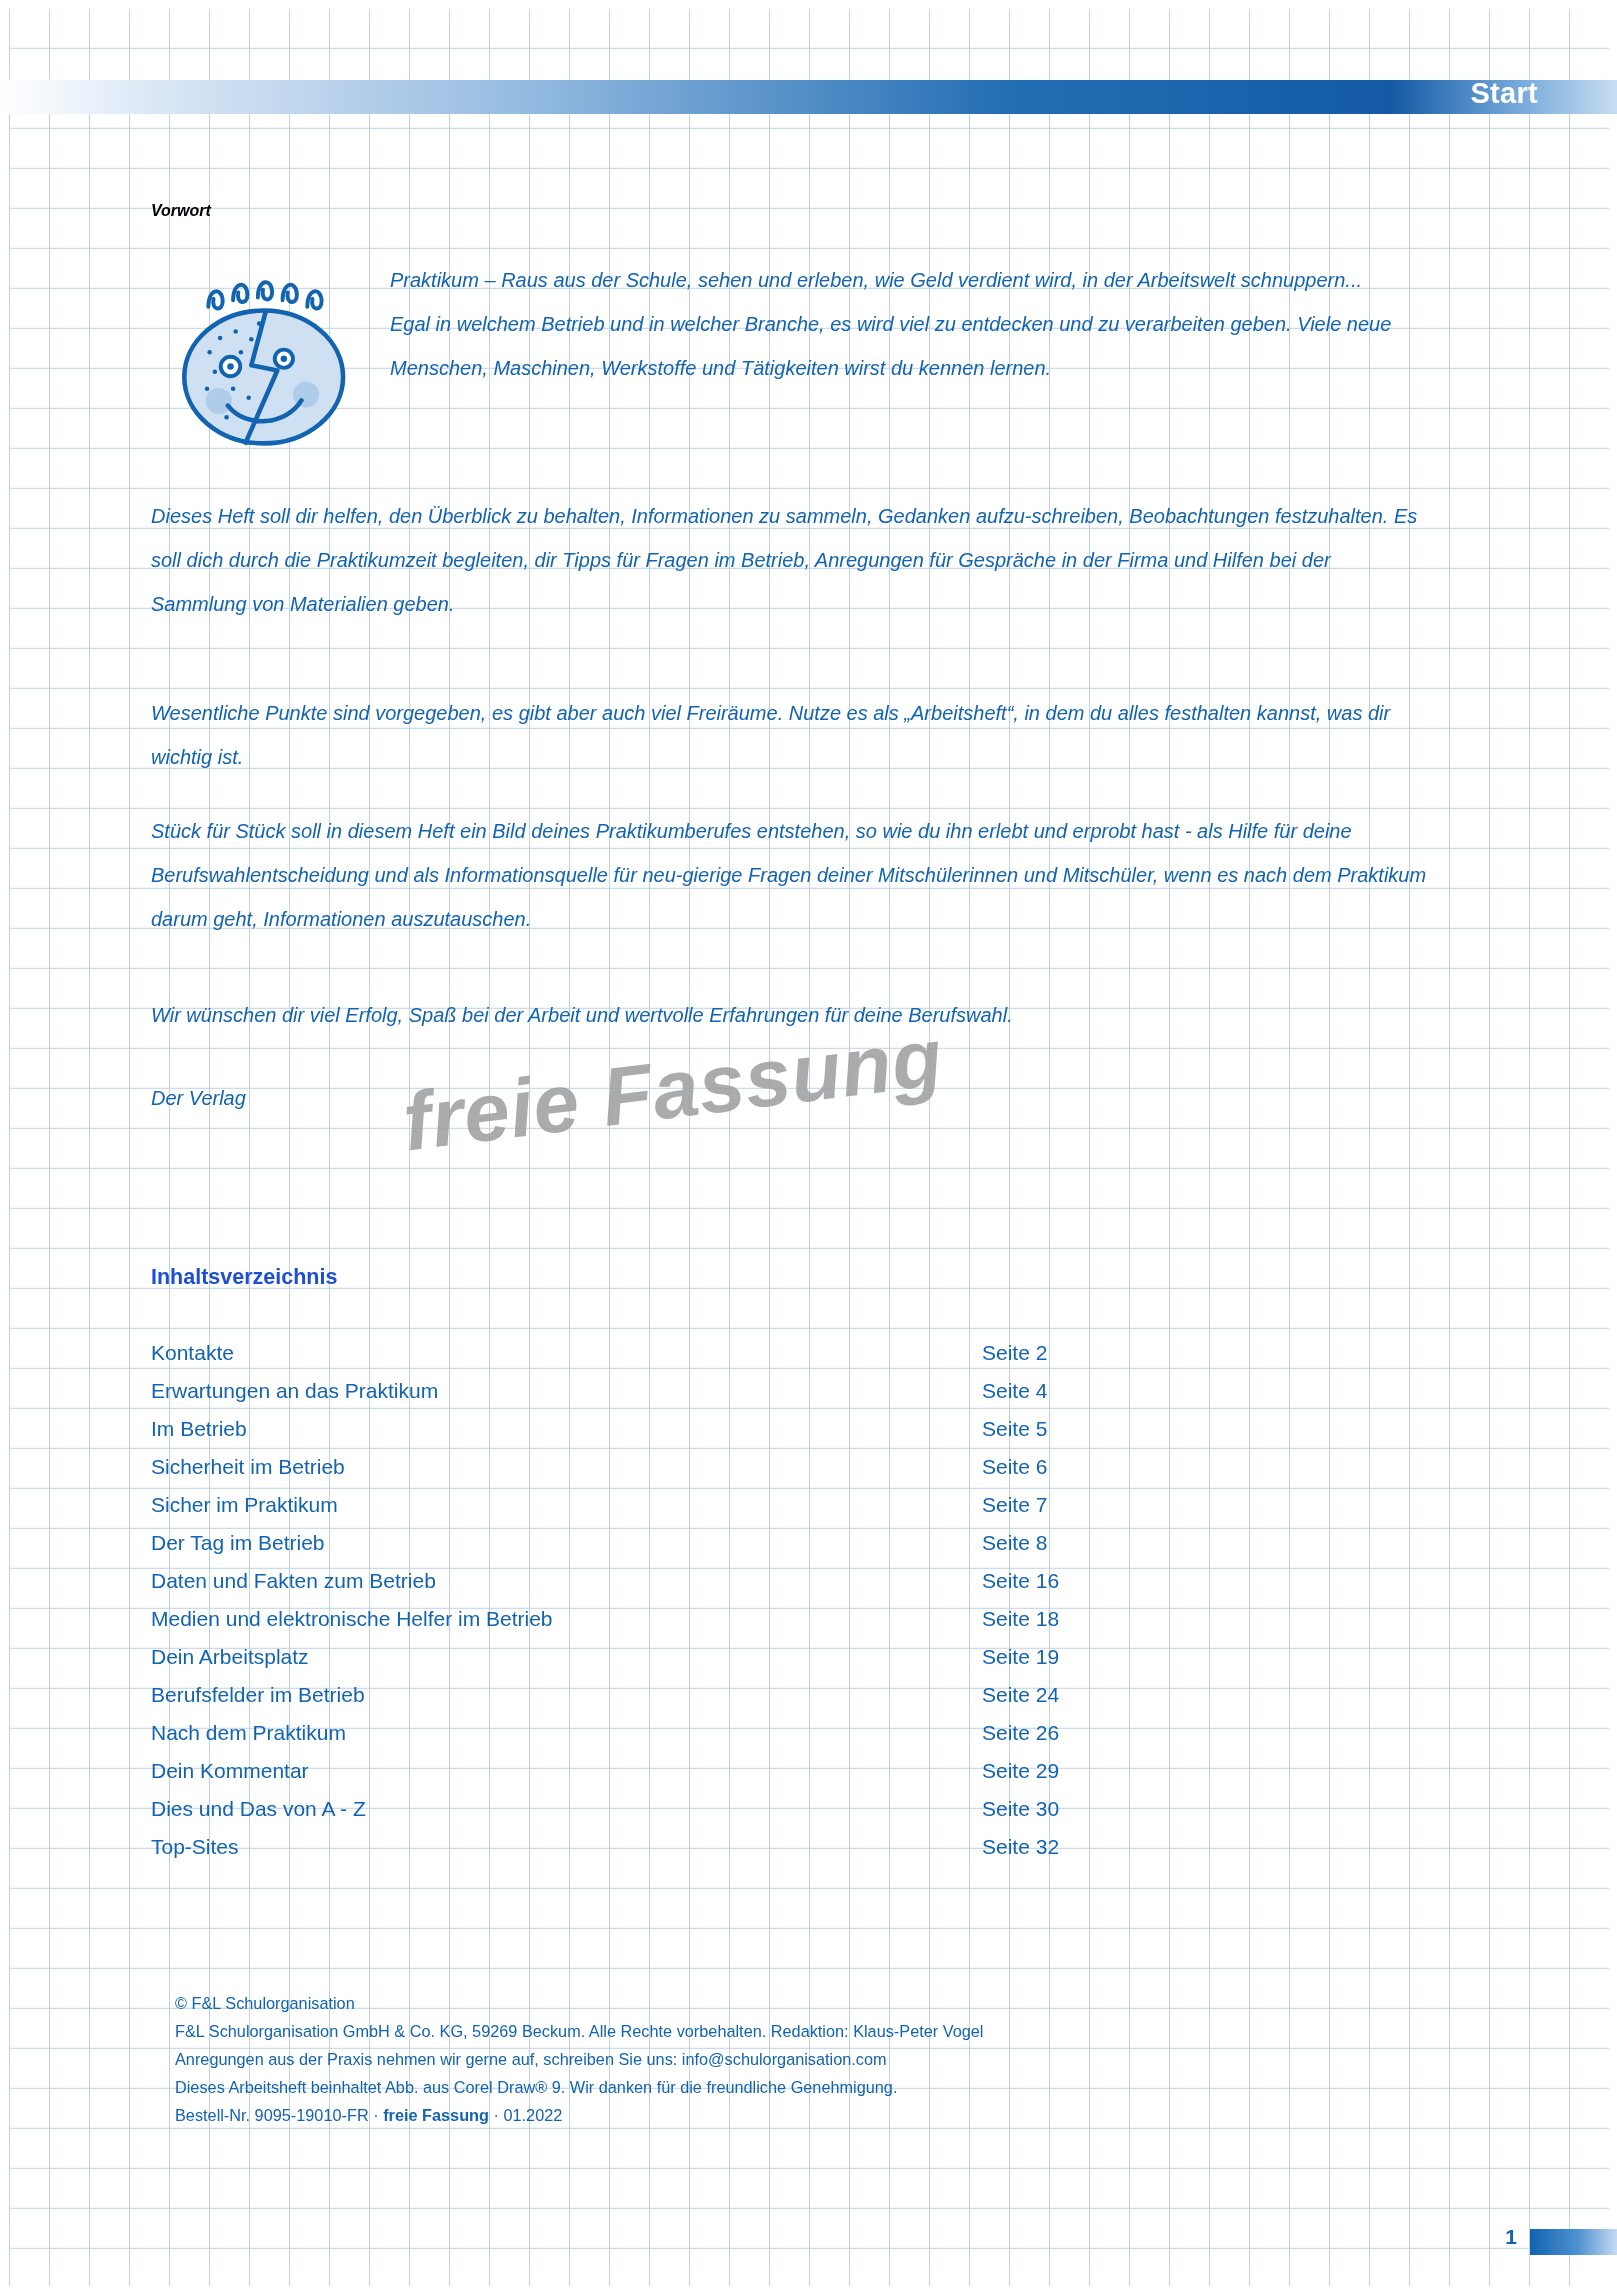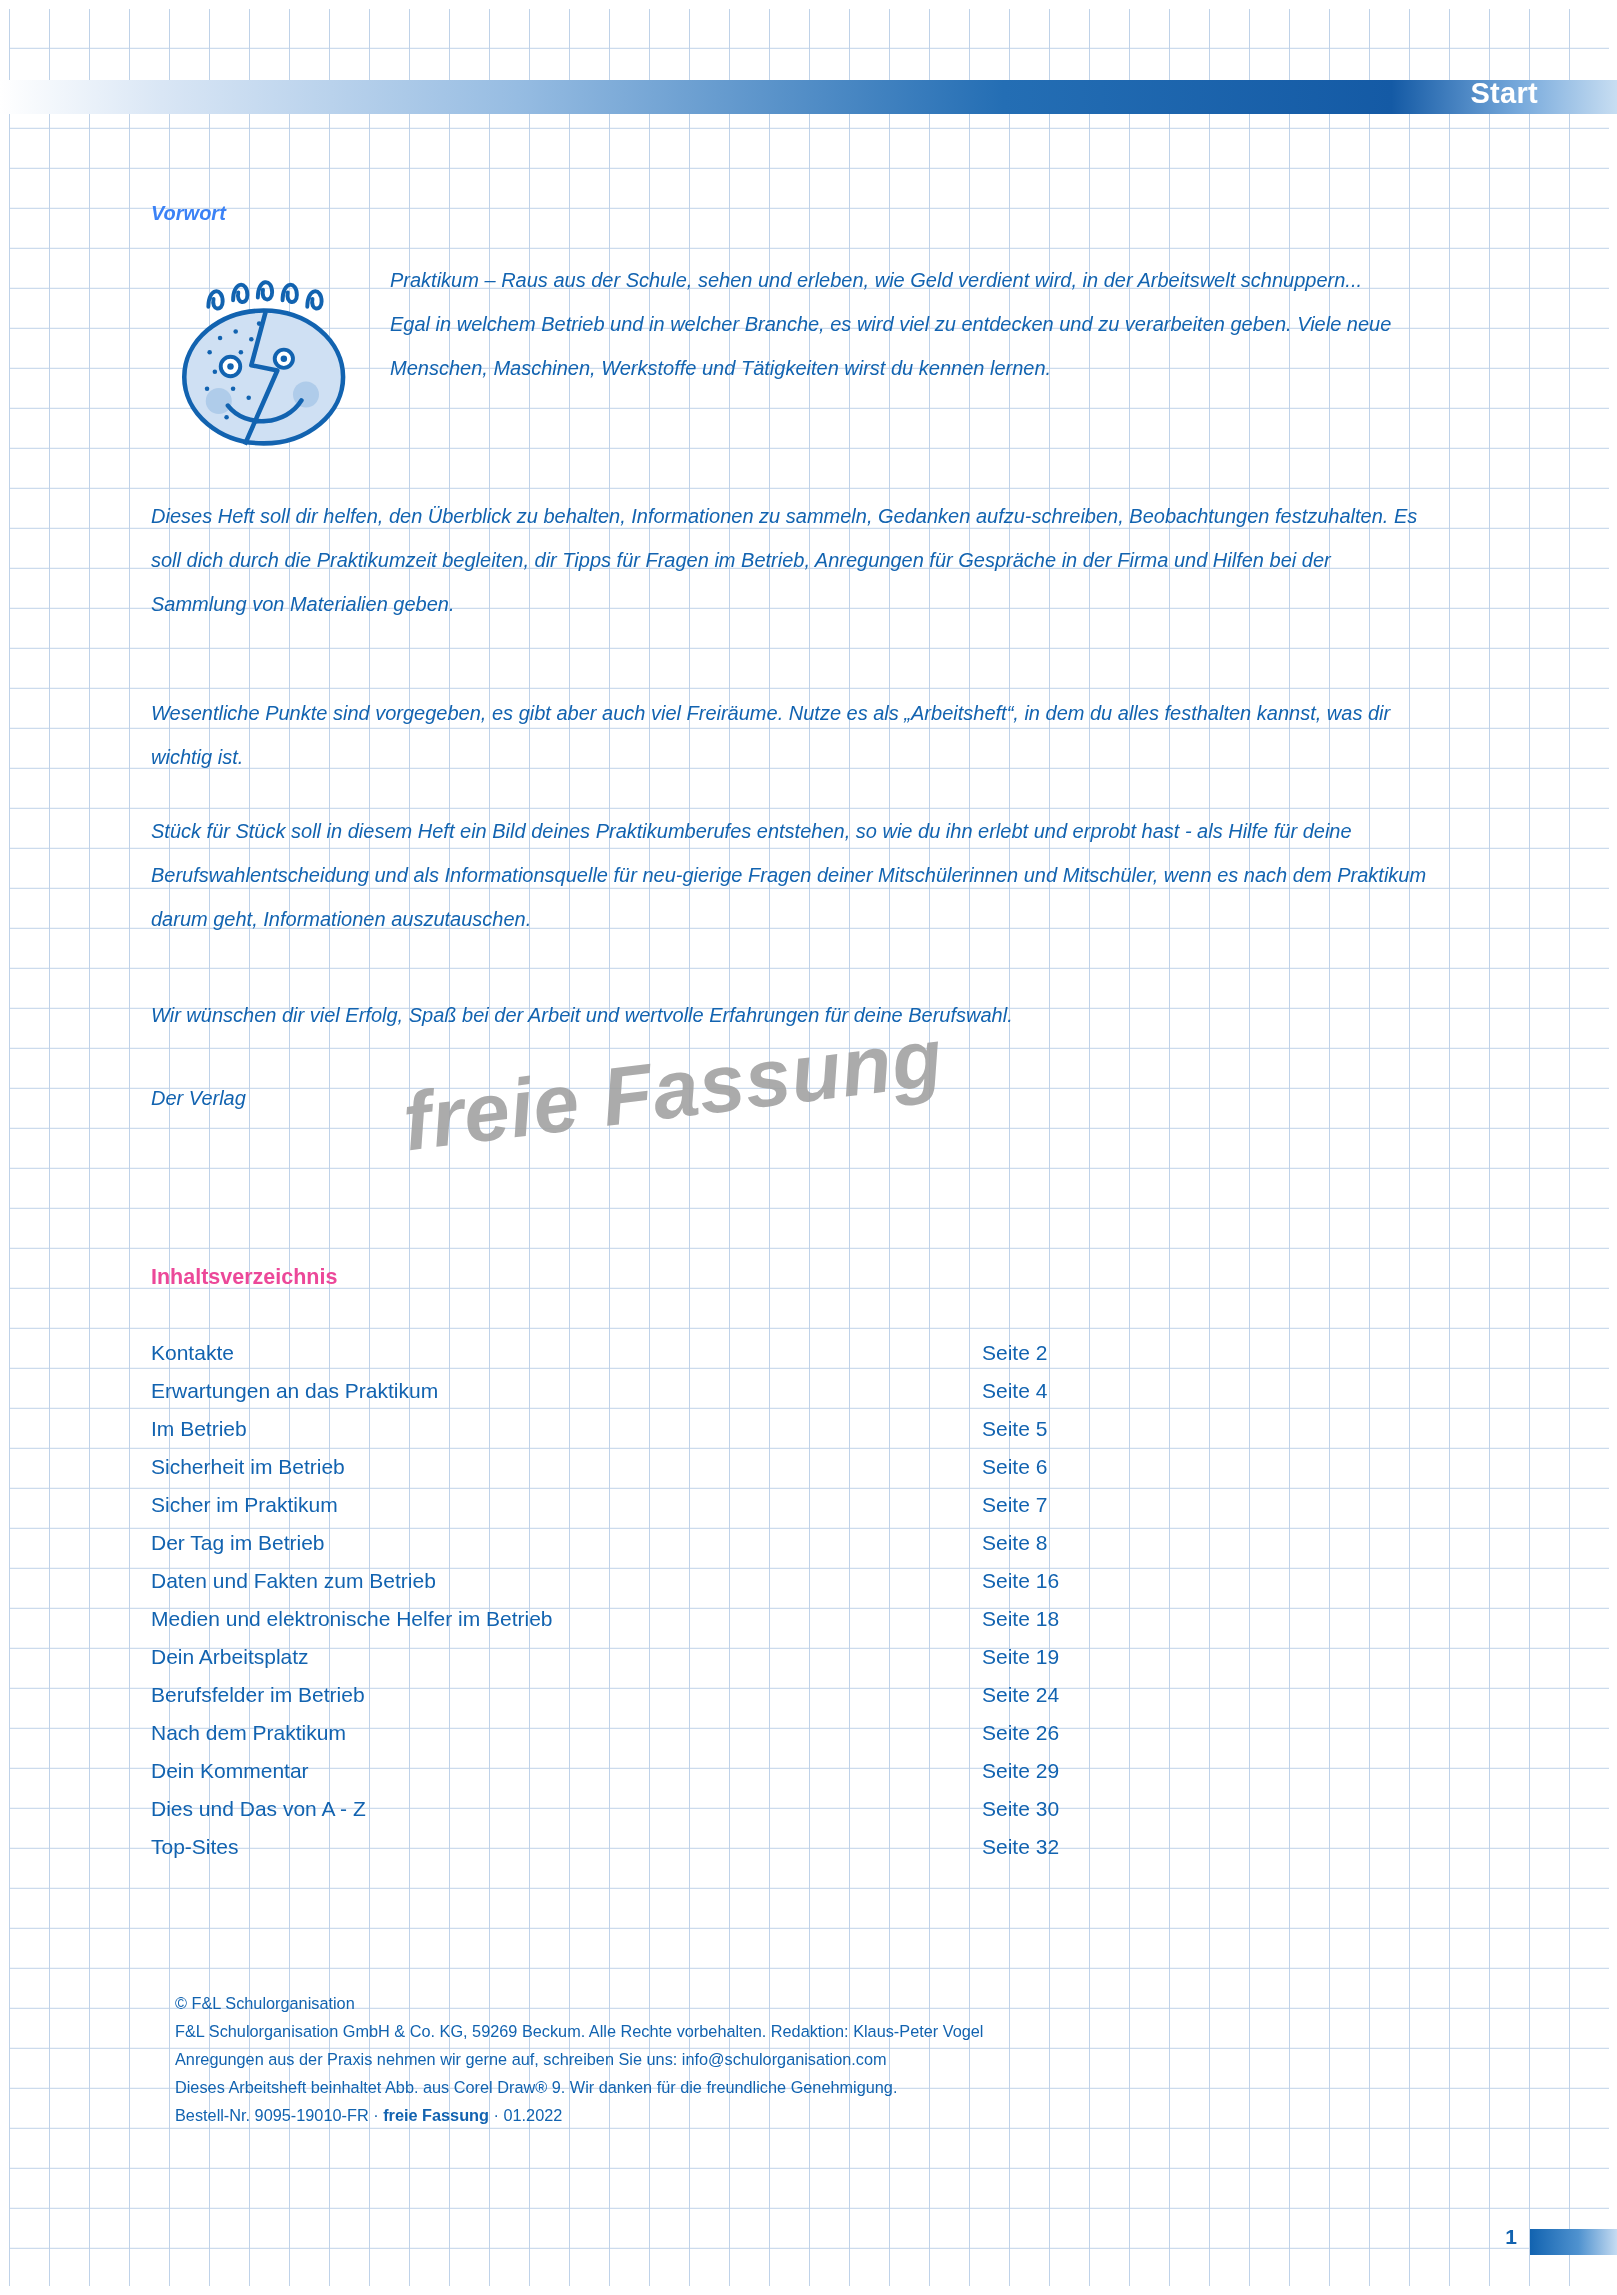--- a/index.html
+++ b/index.html
@@ -67,24 +67,24 @@
   .content {
     position: absolute;
     left: 0;
     top: 0;
     width: 1618px;
     height: 2295px;
   }
 
   .section-heading {
     position: absolute;
-    font-size: 20px;
+    font-size: 16px;
     font-weight: bold;
     font-style: italic;
-    color: #3b82f6;
+    color: #000000;
     font-family: "Liberation Sans", sans-serif;
   }
 
   .body-text {
     position: absolute;
     font-size: 20px;
     font-style: italic;
     color: #1263b0;
     line-height: 44px;
     font-family: "Liberation Sans", sans-serif;
@@ -115,21 +115,21 @@
     letter-spacing: 0.7px;
     opacity: 0.85;
   }
 
   .toc-heading {
     position: absolute;
     left: 151px;
     top: 1265px;
     font-size: 21.5px;
     font-weight: bold;
-    color: #ec4899;
+    color: #1d4ed8;
     font-family: "Liberation Sans", sans-serif;
   }
 
   .toc {
     position: absolute;
     left: 151px;
     top: 1334px;
     width: 1017px;
   }
   .toc-row {

